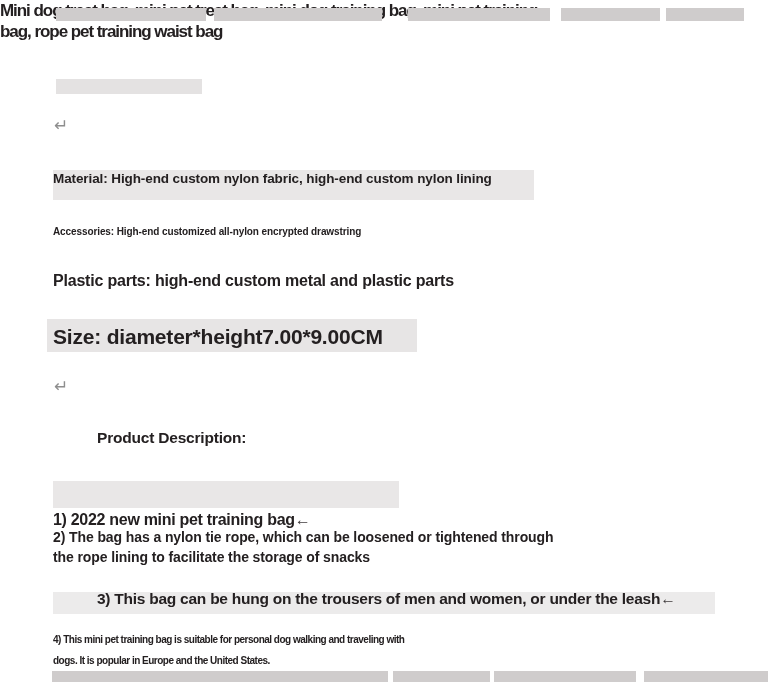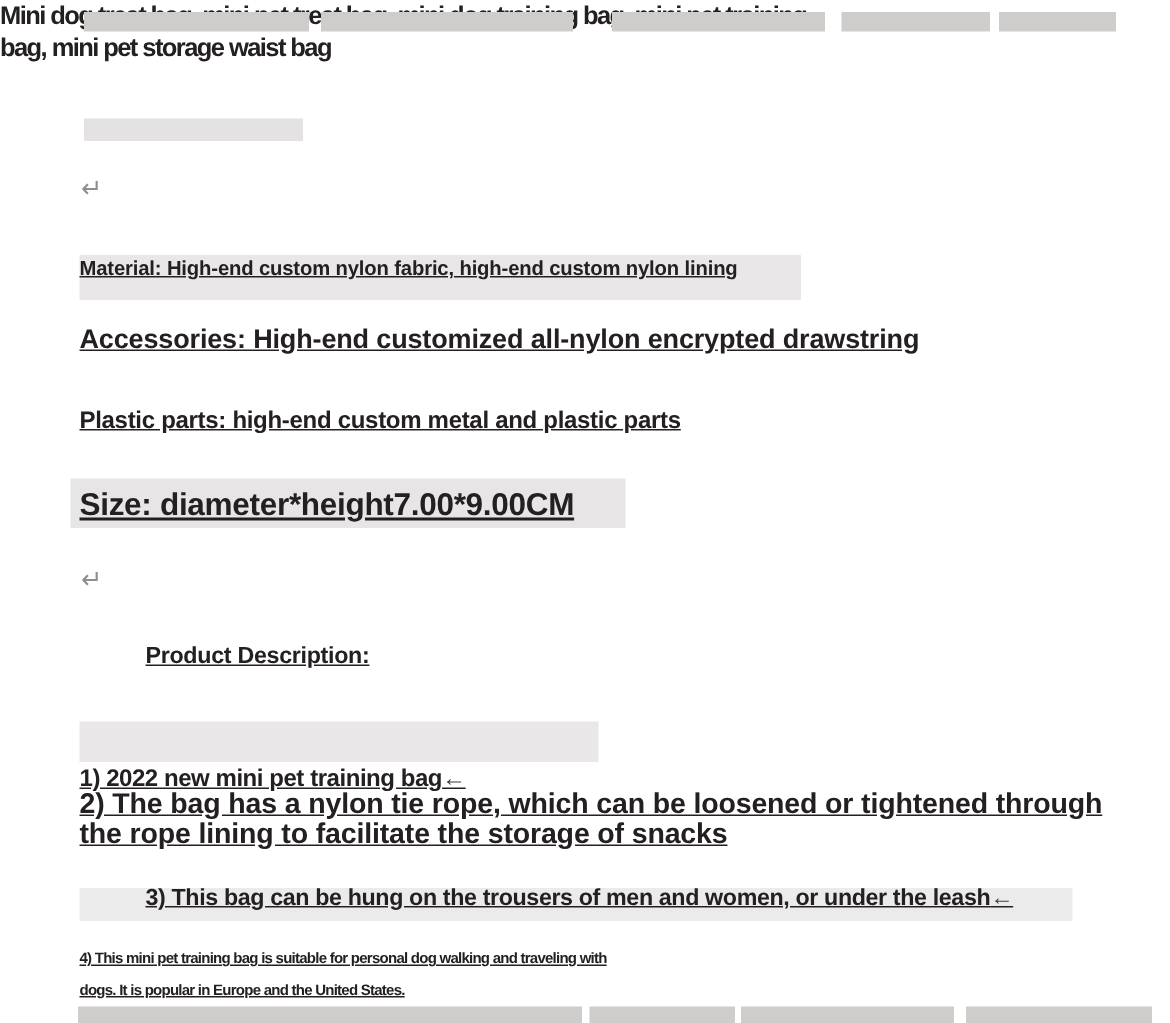--- a/index.html
+++ b/index.html
@@ -7,57 +7,57 @@
     position:relative;
     width:780px;height:682px;
     background:#ffffff;
     overflow:hidden;
     font-family:"Liberation Sans", sans-serif;
     color:#242021;
   }
   .bar{position:absolute;height:13px;top:8px;background:#cfcccc;}
   .bbar{position:absolute;height:11px;top:671px;background:#cfcccc;}
   .hbox{position:absolute;background:#e9e7e7;z-index:1;}
-  .txt{position:absolute;z-index:2;font-weight:bold;white-space:nowrap;text-decoration:underline;}
+  .txt{position:absolute;z-index:2;font-weight:bold;white-space:nowrap;}
   .title{
     left:53px;top:27px;width:700px;
     font-size:17px;line-height:21px;letter-spacing:-1.05px;
     font-weight:bold;z-index:2;white-space:nowrap;
   }
   .ret{
     position:absolute;left:54px;z-index:2;
     font-size:17px;color:#8e8e8e;font-weight:normal;
   }
   .arrow{color:#3f3b3c;font-weight:normal;}
   .mat{left:53px;top:171px;font-size:13.5px;letter-spacing:-0.1px;}
-  .acc{left:53px;top:216px;font-size:18px;letter-spacing:-0.1px;}
+  .acc{left:53px;top:226px;font-size:10px;letter-spacing:-0.1px;}
   .pla{left:53px;top:272px;font-size:16px;letter-spacing:-0.2px;}
   .siz{left:53px;top:325px;font-size:21px;letter-spacing:-0.2px;}
   .pdh{left:53px;top:429px;font-size:15.5px;letter-spacing:-0.2px;margin-left:44px;}
   .it1{left:53px;top:511px;font-size:16px;letter-spacing:-0.3px;}
-  .it2{left:53px;top:527px;font-size:19px;line-height:20px;letter-spacing:-0.1px;}
+  .it2{left:53px;top:527px;font-size:14px;line-height:20px;letter-spacing:-0.1px;}
   .it3{left:53px;top:590px;font-size:15.5px;letter-spacing:-0.25px;margin-left:44px;}
   .it4{left:53px;top:630px;font-size:10px;line-height:20.5px;letter-spacing:-0.5px;}
 </style>
 </head>
 <body>
 
 <div id="page">
 
   <div>
     <div class="bar" style="left:56px;width:150px;"></div>
     <div class="bar" style="left:214px;width:168px;"></div>
     <div class="bar" style="left:408px;width:142px;"></div>
     <div class="bar" style="left:561px;width:99px;"></div>
     <div class="bar" style="left:666px;width:78px;"></div>
   </div>
 
   <div class="title">
     <div>Mini dog treat bag, mini pet treat bag, mini dog training bag, mini pet training</div>
-    <div>bag, mini pet storage waist bag</div>
+    <div>bag, rope pet training waist bag</div>
   </div>
 
   <div class="hbox" style="left:56px;top:79px;width:146px;height:15px;background:#e4e2e2;"></div>
 
   <div class="ret" style="top:115px;">↵</div>
 
   <div class="hbox" style="left:53px;top:170px;width:481px;height:30px;"></div>
   <div class="txt mat">Material: High-end custom nylon fabric, high-end custom nylon lining</div>
 
   <div class="txt acc">Accessories: High-end customized all-nylon encrypted drawstring</div>

